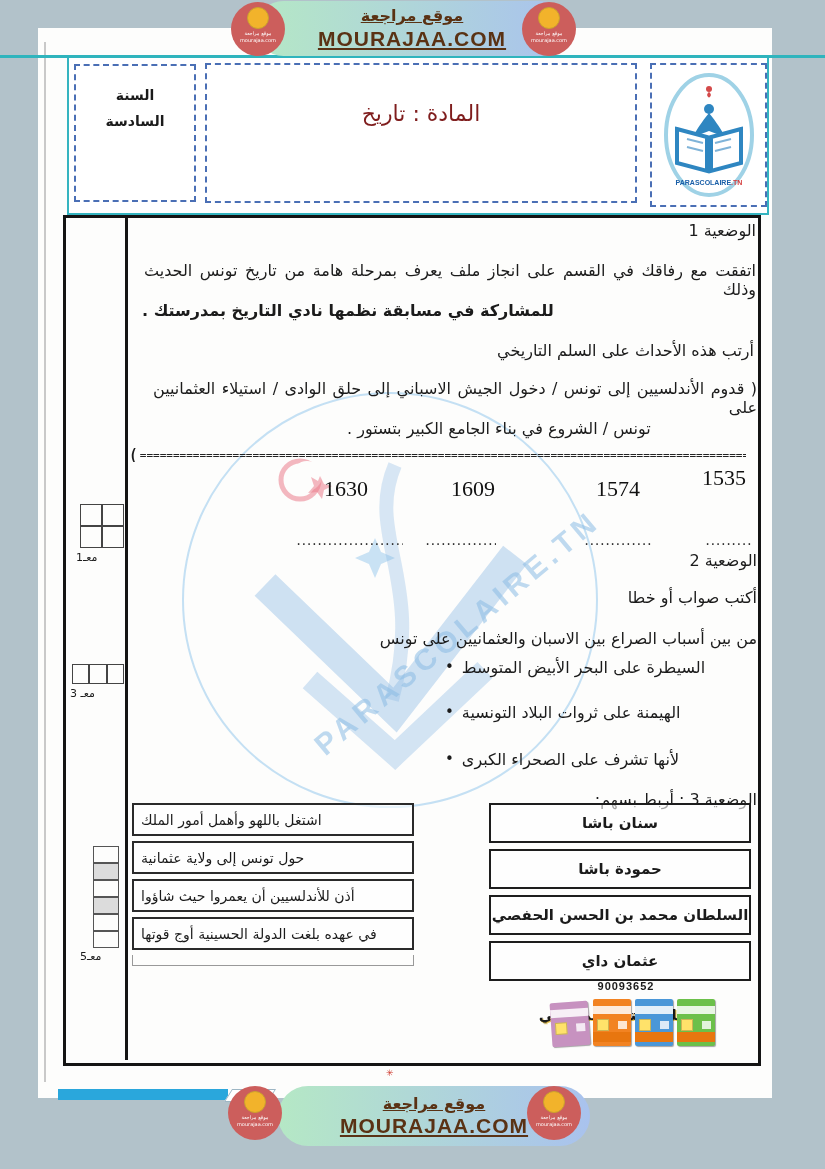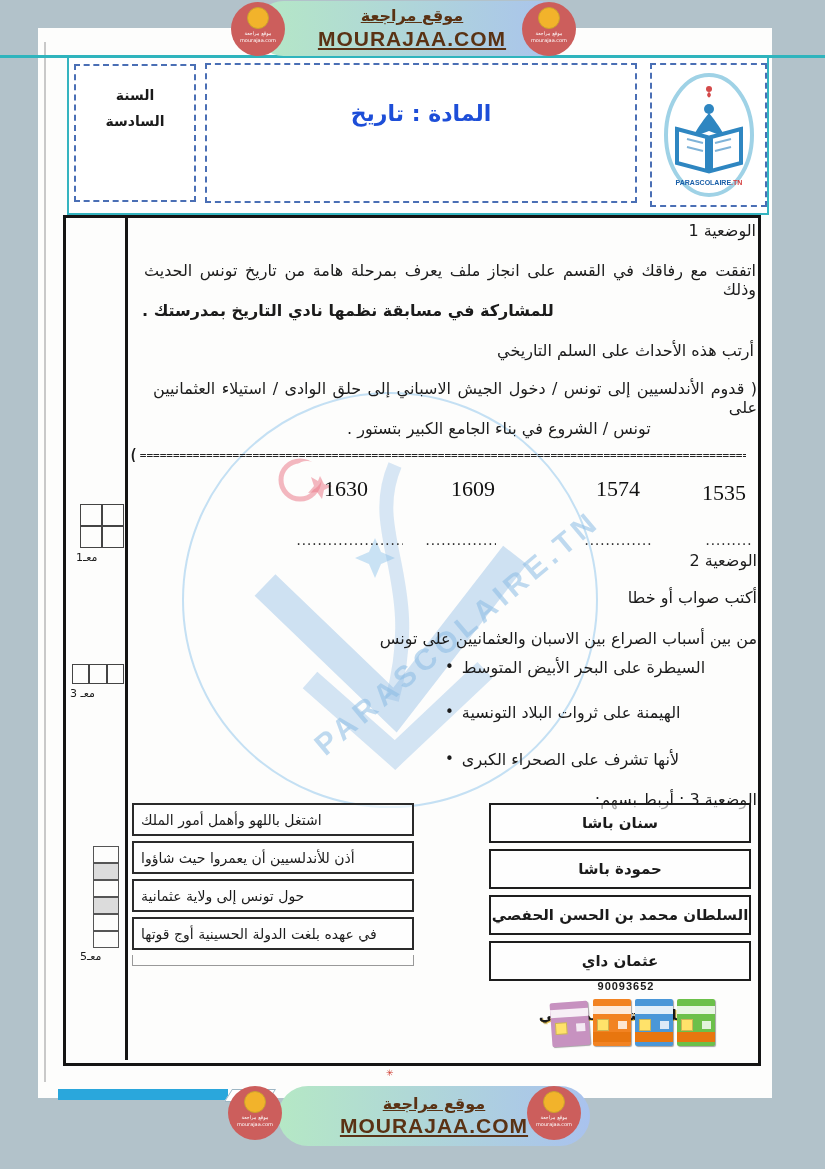--- a/index.html
+++ b/index.html
@@ -30,21 +30,21 @@
   .badge .dot{width:20px;height:20px;border-radius:50%;background:#f2b32b;border:1px solid #caa22e;margin-top:5px;}
   .badge .bt{font-size:5px;color:#fff;text-align:center;line-height:1.4;margin-top:1px;}
 
   
   .hdr-frame{left:67px;top:55px;width:698px;height:156px;border:2px solid #35b4c0;z-index:3;background:#fff;}
   .dashed{border:2px dashed #4a6fb5;position:absolute;background:#fff;z-index:4;}
   .class-box{left:74px;top:64px;width:122px;height:138px;text-align:center;padding-top:16px;box-sizing:border-box;}
   .class-box div{font-size:14px;font-weight:bold;line-height:26px;}
   .title-box{left:205px;top:63px;width:432px;height:140px;text-align:center;box-sizing:border-box;padding-top:32px;}
   .exam-title{font-size:25px;font-weight:bold;color:#101010;line-height:1.3;}
-  .exam-subject{font-size:22px;font-weight:bold;color:#1d4ed8;line-height:1.5;}
+  .exam-subject{font-size:22px;font-weight:normal;color:#7f1d1d;line-height:1.5;}
   .logo-box{left:650px;top:63px;width:113px;height:140px;display:flex;align-items:center;justify-content:center;}
 
   
   .main-box{left:63px;top:215px;width:692px;height:845px;border:3px solid #141414;background:transparent;z-index:2;}
   .divider{left:125px;top:215px;width:3px;height:845px;background:#141414;z-index:3;}
 
   
   .g22{left:80px;top:504px;width:44px;height:44px;display:grid;grid-template:1fr 1fr / 1fr 1fr;z-index:3;}
   .g22 span{border:1px solid #444;}
   .g13{left:72px;top:664px;width:52px;height:20px;display:grid;grid-template:1fr / 1fr 1fr 1fr;z-index:3;}
@@ -183,21 +183,21 @@
 <div class="abs line" style="left:347px;top:419px;">تونس / الشروع في بناء الجامع الكبير بتستور .</div>
 
 <div class="abs ruler">
   <span class="paren">(</span>
   <span class="eqs">==============================================================================================================</span>
 </div>
 
 <div class="abs tdate" style="left:324px;top:476px;">1630</div>
 <div class="abs tdate" style="left:451px;top:476px;">1609</div>
 <div class="abs tdate" style="left:596px;top:476px;">1574</div>
-<div class="abs tdate" style="left:702px;top:480px;">1535</div>
+<div class="abs tdate" style="left:702px;top:465px;">1535</div>
 
 <div class="abs tdots" style="left:295px;top:534px;width:108px;">........................................</div>
 <div class="abs tdots" style="left:424px;top:534px;width:72px;">........................................</div>
 <div class="abs tdots" style="left:583px;top:534px;width:68px;">........................................</div>
 <div class="abs tdots" style="left:704px;top:534px;width:48px;">........................................</div>
 
 <div class="abs line" style="right:68px;top:551px;">الوضعية 2</div>
 <div class="abs line" style="right:68px;top:588px;">أكتب صواب أو خطا</div>
 <div class="abs line" style="right:68px;top:629px;">من بين أسباب الصراع بين الاسبان والعثمانيين على تونس</div>
 
@@ -218,22 +218,22 @@
 
 <div class="abs names">
   <div class="cell">سنان باشا</div>
   <div class="cell">حمودة باشا</div>
   <div class="cell">السلطان محمد بن الحسن الحفصي</div>
   <div class="cell">عثمان داي</div>
 </div>
 
 <div class="abs descs">
   <div class="cell">اشتغل باللهو وأهمل أمور الملك</div>
+  <div class="cell">حول تونس إلى ولاية عثمانية</div>
   <div class="cell">أذن للأندلسيين أن يعمروا حيث شاؤوا</div>
-  <div class="cell">حول تونس إلى ولاية عثمانية</div>
   <div class="cell">في عهده بلغت الدولة الحسينية أوج قوتها</div>
   <div class="sliver"></div>
 </div>
 
 <div class="abs promo-title">سلسلة مفتاح النموذجي</div>
 <div class="abs promo-phone">90093652</div>
 <div class="abs books">
   <div class="book" style="background: rgb(199, 146, 192);">
       <span class="band"></span>
       <span class="sq"></span>

